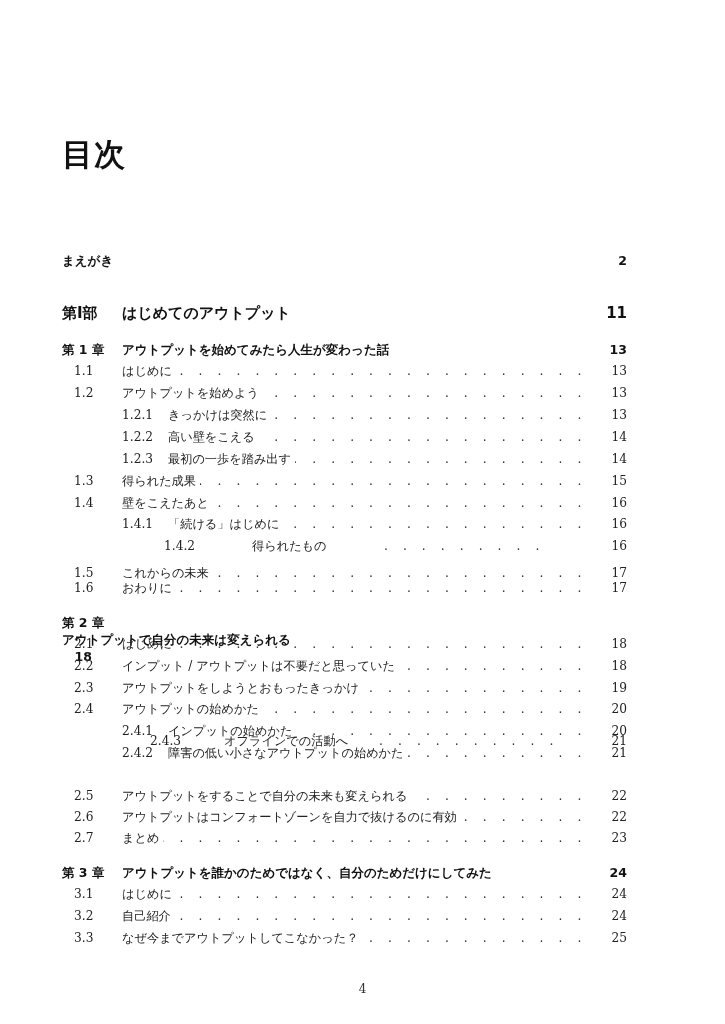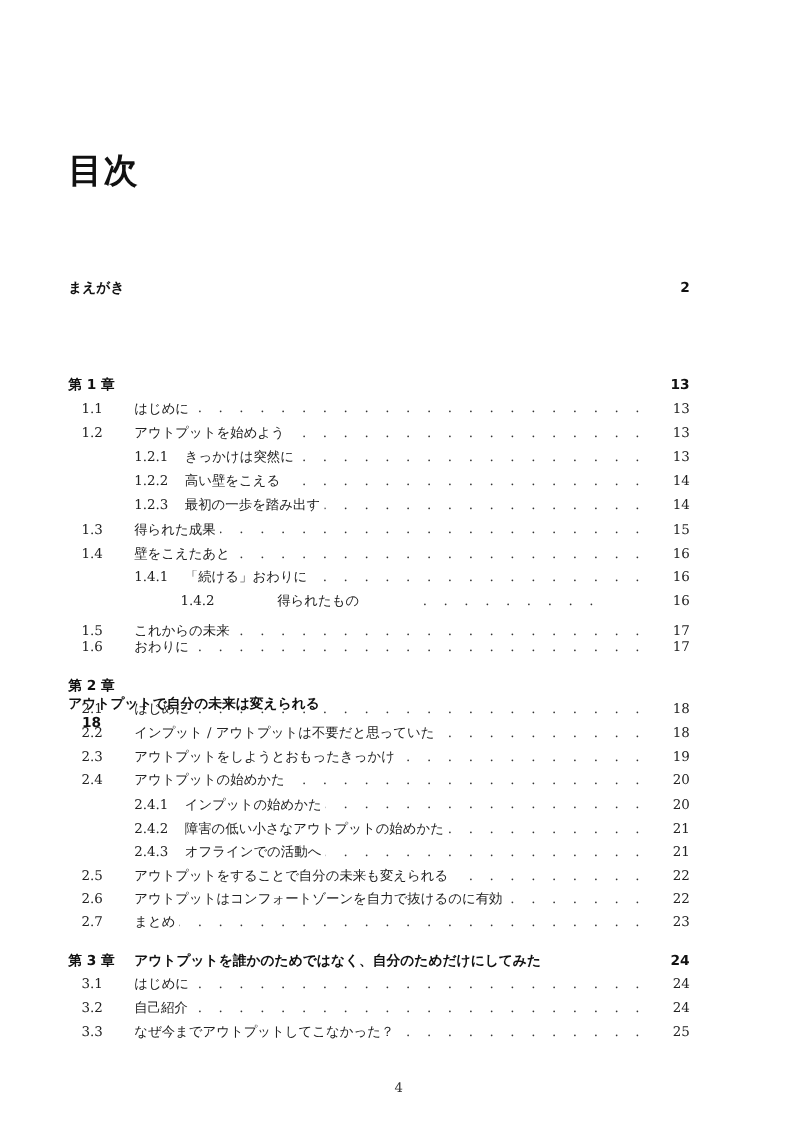--- a/index.html
+++ b/index.html
@@ -39,23 +39,30 @@
 
 <div class="page">
   <div class="toc-title">目次</div>
 
   <div class="row bold front" style="top:253px;">
     <span class="title">まえがき</span>
     <span class="spacer"></span>
     <span class="page-num">2</span>
   </div>
 
+  <div class="row bold part" style="top:304px;">
+    <span class="num">第I部</span>
+    <span class="title">はじめてのアウトプット</span>
+    <span class="spacer"></span>
+    <span class="page-num">11</span>
+  </div>
 
   <div class="row bold chap" style="top:342px;">
     <span class="num">第 1 章</span>
+    <span class="title">アウトプットを始めてみたら人生が変わった話</span>
     <span class="spacer"></span>
     <span class="page-num">13</span>
   </div>
 
   <div class="row serif sec" style="top:363px;">
     <span class="num">1.1</span>
     <span class="title">はじめに</span>
     <span class="leader">. . . . . . . . . . . . . . . . . . . . . . . . . . . . . . . . . . . . . . . . . . . . . . . . . . . . . . . . . . . . . . . . . . . . . . . . . . . . . .</span>
     <span class="page-num">13</span>
   </div>
@@ -94,21 +101,21 @@
   </div>
   <div class="row serif sec" style="top:495px;">
     <span class="num">1.4</span>
     <span class="title">壁をこえたあと</span>
     <span class="leader">. . . . . . . . . . . . . . . . . . . . . . . . . . . . . . . . . . . . . . . . . . . . . . . . . . . . . . . . . . . . . . . . . . . . . . . . . . . . . .</span>
     <span class="page-num">16</span>
   </div>
   <div class="row serif subsec" style="top:516px;">
     <span class="indent"></span>
     <span class="num">1.4.1</span>
-    <span class="title">「続ける」おわりに</span>
+    <span class="title">「続ける」はじめに</span>
     <span class="leader">. . . . . . . . . . . . . . . . . . . . . . . . . . . . . . . . . . . . . . . . . . . . . . . . . . . . . . . . . . . . . . . . . . . . . . . . . . . . . .</span>
     <span class="page-num">16</span>
   </div>
   <div class="row serif subsec" style="top:538px;gap:42px;">
     <span class="indent"></span>
     <span class="num">1.4.2</span>
     <span class="title">得られたもの</span>
     <span class="leader">. . . . . . . . . . . . . . . . . . . . . . . . . . . . . . . . . . . . . . . . . . . . . . . . . . . . . . . . . . . . . . . . . . . . . . . . . . . . . .</span>
     <span class="page-num">16</span>
   </div>
@@ -163,21 +170,21 @@
     <span class="leader">. . . . . . . . . . . . . . . . . . . . . . . . . . . . . . . . . . . . . . . . . . . . . . . . . . . . . . . . . . . . . . . . . . . . . . . . . . . . . .</span>
     <span class="page-num">20</span>
   </div>
   <div class="row serif subsec" style="top:745px;">
     <span class="indent"></span>
     <span class="num">2.4.2</span>
     <span class="title">障害の低い小さなアウトプットの始めかた</span>
     <span class="leader">. . . . . . . . . . . . . . . . . . . . . . . . . . . . . . . . . . . . . . . . . . . . . . . . . . . . . . . . . . . . . . . . . . . . . . . . . . . . . .</span>
     <span class="page-num">21</span>
   </div>
-  <div class="row serif subsec" style="top:766px;">
+  <div class="row serif subsec" style="top:733px;gap:28px;">
     <span class="indent"></span>
     <span class="num">2.4.3</span>
     <span class="title">オフラインでの活動へ</span>
     <span class="leader">. . . . . . . . . . . . . . . . . . . . . . . . . . . . . . . . . . . . . . . . . . . . . . . . . . . . . . . . . . . . . . . . . . . . . . . . . . . . . .</span>
     <span class="page-num">21</span>
   </div>
   <div class="row serif sec" style="top:788px;">
     <span class="num">2.5</span>
     <span class="title">アウトプットをすることで自分の未来も変えられる</span>
     <span class="leader">. . . . . . . . . . . . . . . . . . . . . . . . . . . . . . . . . . . . . . . . . . . . . . . . . . . . . . . . . . . . . . . . . . . . . . . . . . . . . .</span>

